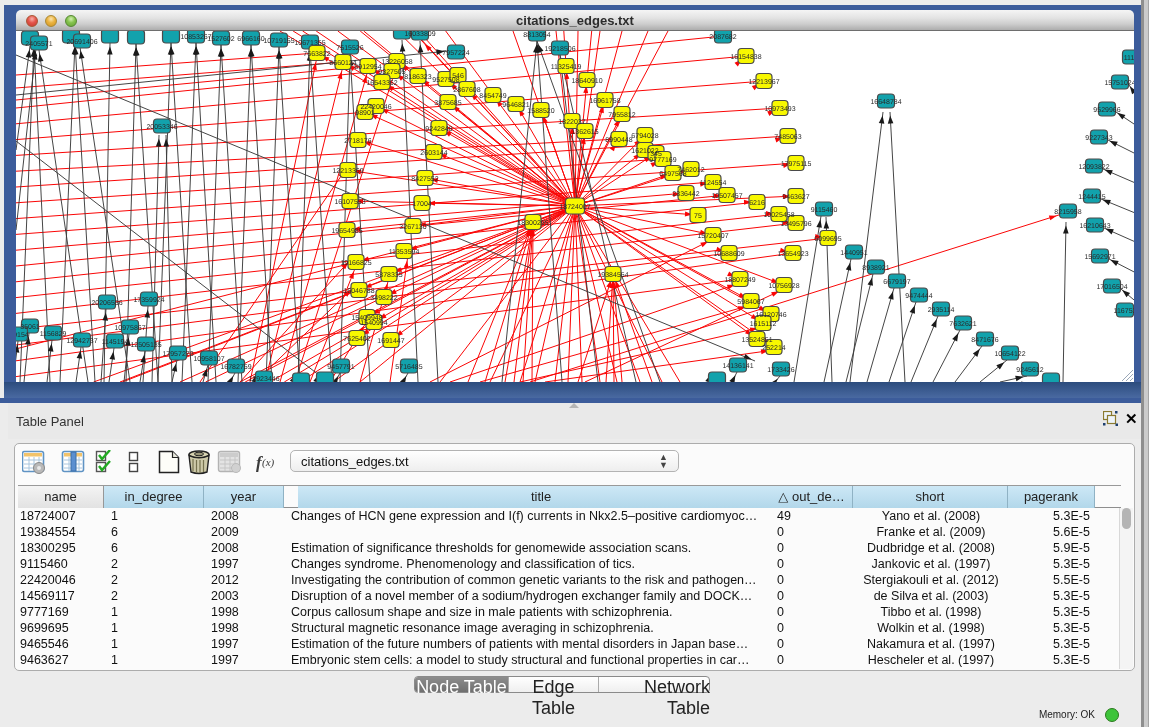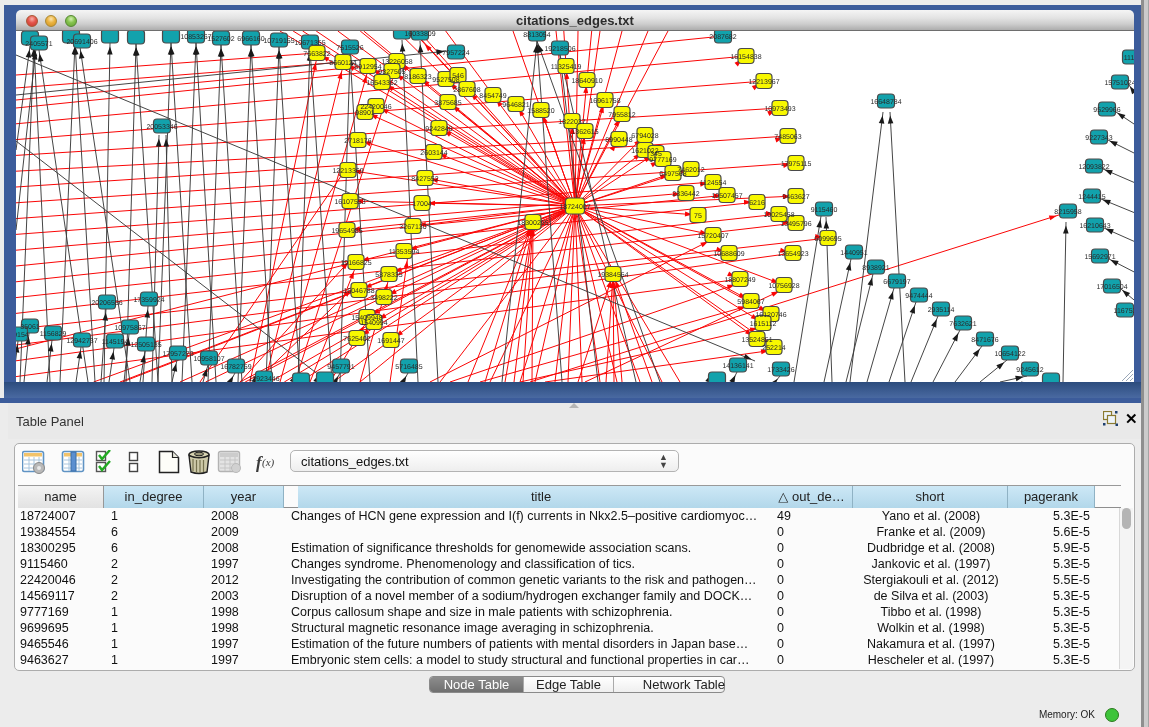--- a/index.html
+++ b/index.html
@@ -43,22 +43,22 @@
 .tr div { position:absolute; top:1px; overflow:hidden; }
 .c0 { left:2px; width:84px; }
 .c1 { left:93px; width:95px; }
 .c2 { left:193px; width:75px; }
 .c3 { left:273px; width:482px; }
 .c4 { left:759px; width:78px; }
 .c5 { left:836px; width:154px; text-align:center; }
 .c6 { left:995px; width:95px;margin-left:40px; }
 #vscroll { position:absolute; left:1104px; top:64px; width:14px; height:161px; background:#f4f4f4; border-left:1px solid #d8d8d8; }
 #vscroll .thumb { position:absolute; left:2px; top:0px; width:9px; height:21px; background:#b4b4b4; border-radius:5px; }
-#tabs { position:absolute; left:429px; top:676px; width:296px; height:17px; border:1px solid #8a8a8a;
-  border-radius:4px; background:linear-gradient(180deg,#ffffff,#efefef); font-size:13px; color:#222; }
+#tabs { position:absolute; left:414px; top:676px; width:296px; height:17px; border:1px solid #8a8a8a;
+  border-radius:4px; background:linear-gradient(180deg,#ffffff,#efefef); font-size:18px; color:#222; }
 #tabs .seg { position:absolute; top:0; height:15px; text-align:center; }
 #tabs .sel { background:linear-gradient(180deg,#8d8d8d,#6f6f6f); color:#fff; border-radius:3px 0 0 3px; }
 #memory { position:absolute; right:54px; top:709px; font-size:10px; color:#222; }
 #memdot { position:absolute; right:30px; top:708px; width:14px; height:14px; border-radius:50%;
   background:#3ec43a; border:1.5px solid #2c7a1f; }
 </style></head>
 <body>
 <div id="page">
   <div id="frame">
     <div id="titlebar">

